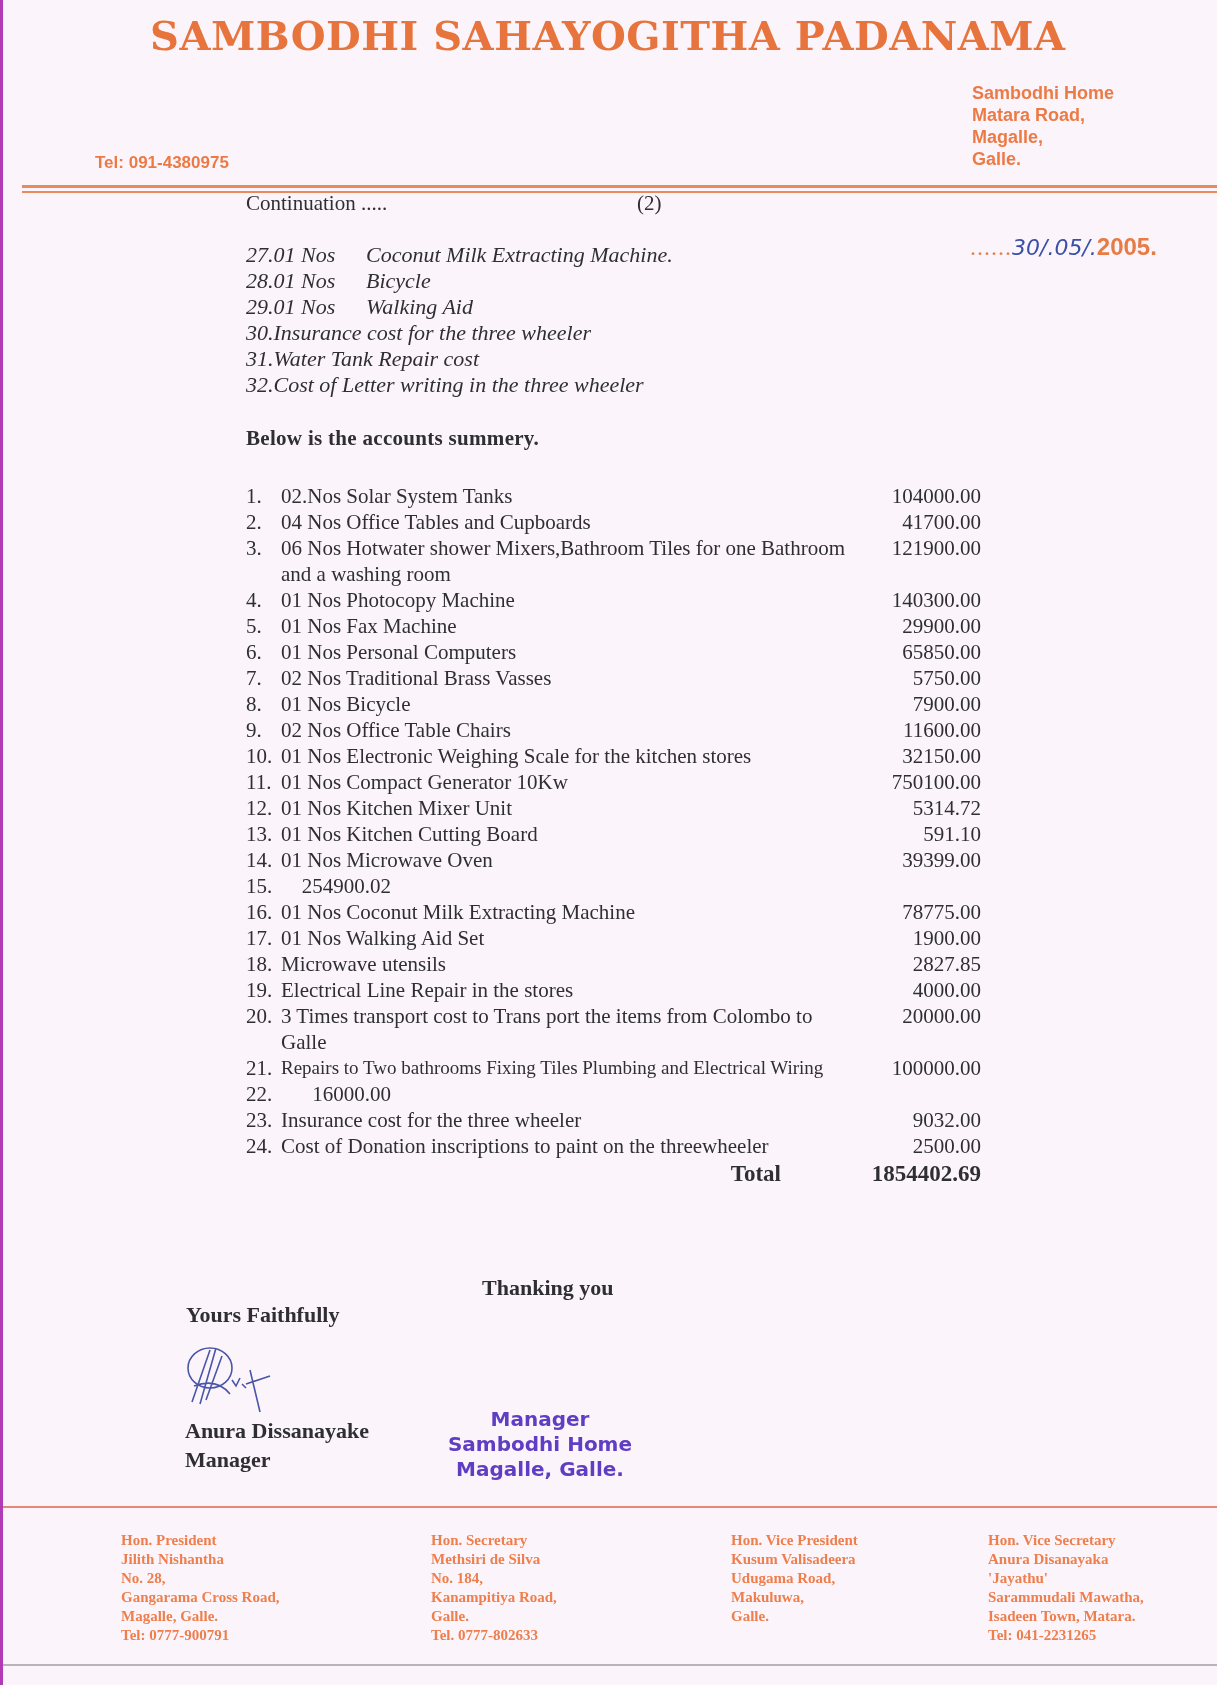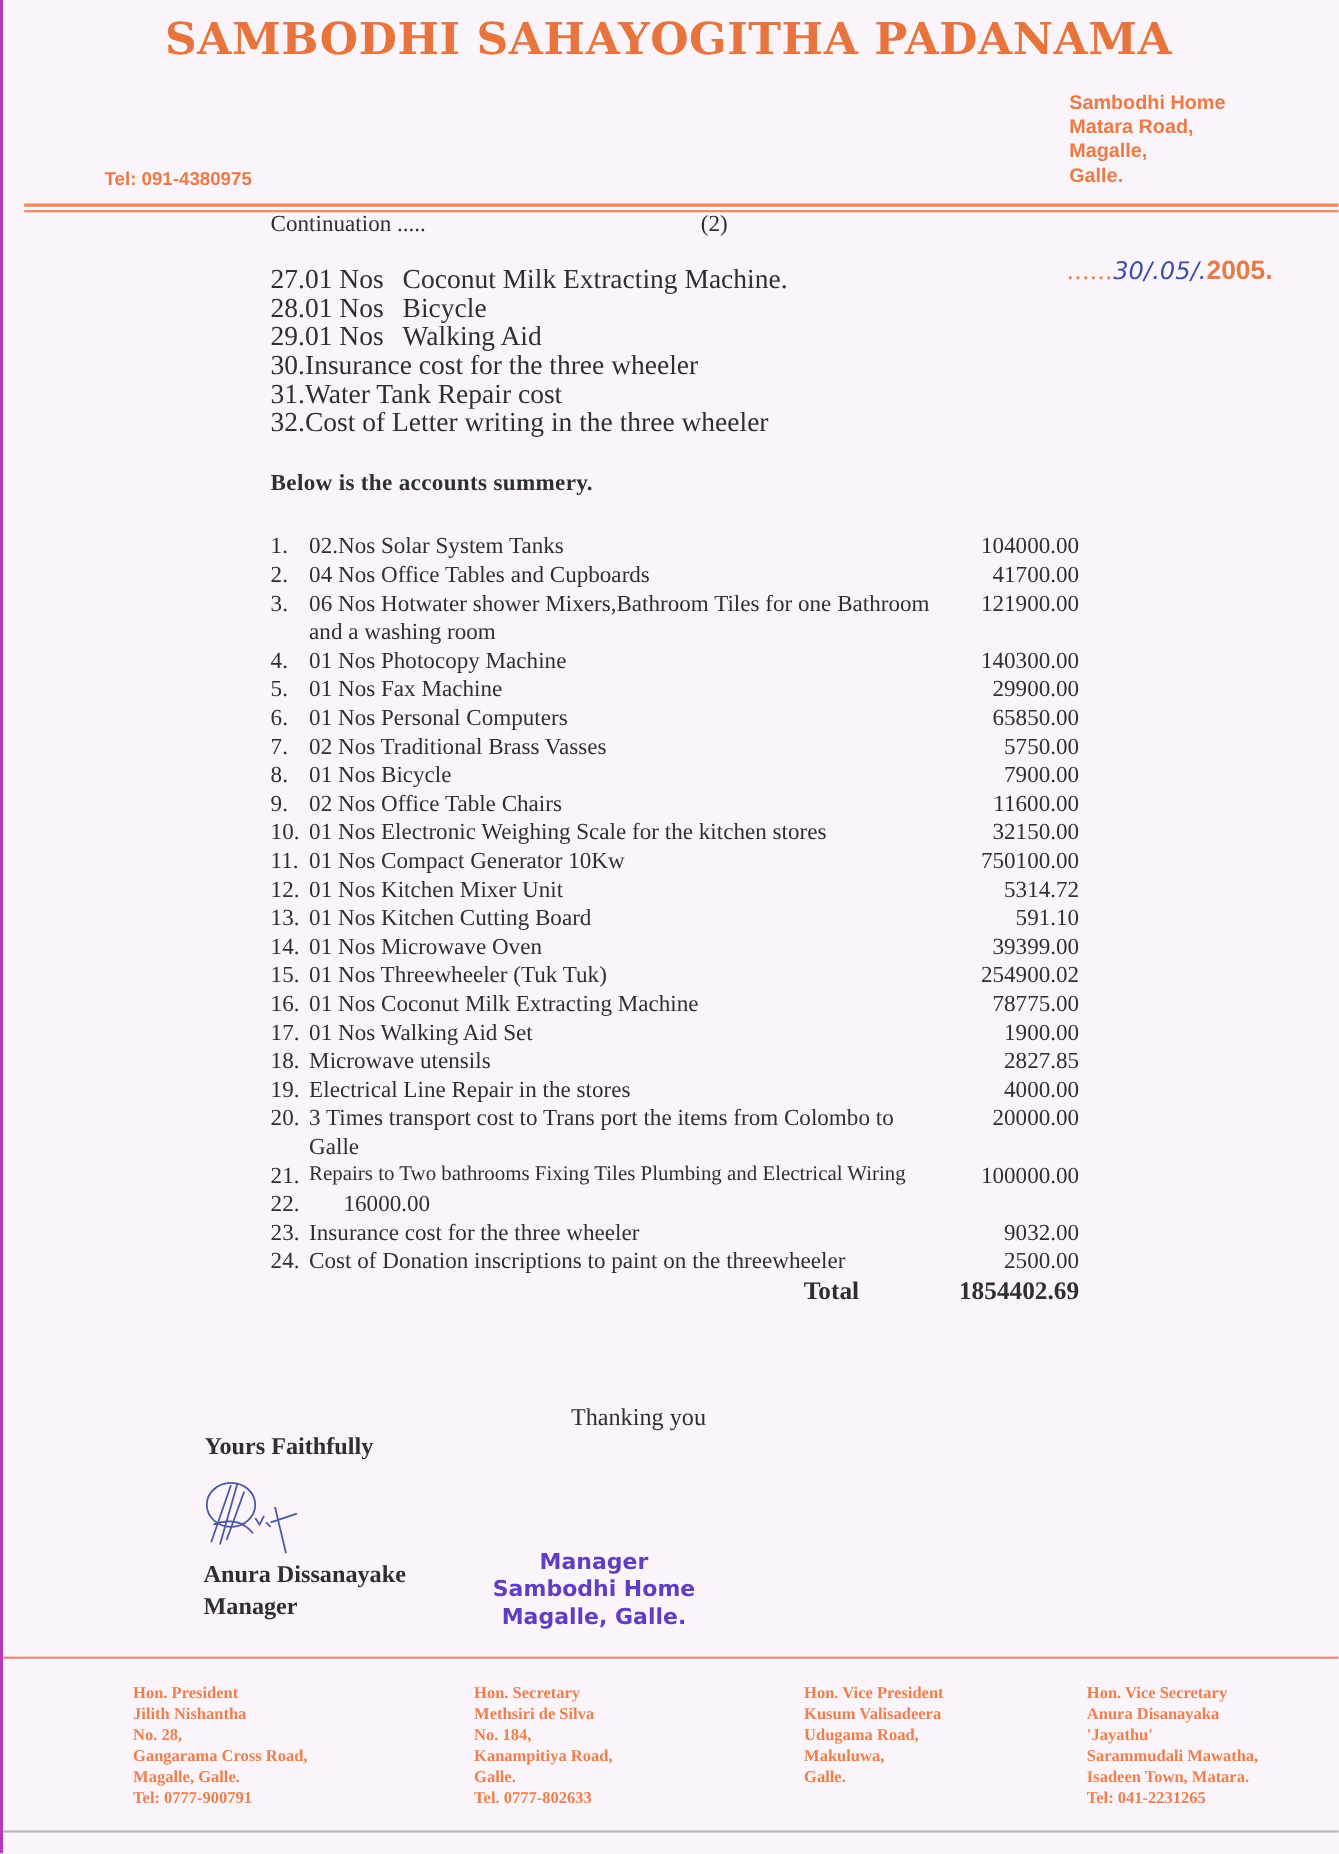--- a/index.html
+++ b/index.html
@@ -14,36 +14,36 @@
   .rule-top1 { position: absolute; left: 22px; top: 185px; width: 1195px; height: 3px; background: #e88a5c; }
   .rule-top2 { position: absolute; left: 22px; top: 191px; width: 1195px; height: 2px; background: #e88a5c; }
 
   .cont { position: absolute; left: 246px; top: 191px; font-size: 21px; }
   .pageno { position: absolute; left: 637px; top: 191px; font-size: 21px; }
   .date { position: absolute; left: 970px; top: 233px; font-size: 24px; }
   .date .dots { color: #e77b45; letter-spacing: 1px; }
   .date .hand { color: #3a4fa8; font-family: "DejaVu Sans", sans-serif; font-style: italic; font-size: 22px; }
   .date .yr { color: #e77b45; font-family: "Liberation Sans", sans-serif; font-weight: bold; }
 
-  .prelist { position: absolute; left: 246px; top: 242px; font-size: 25px; line-height: 26px; }
+  .prelist { position: absolute; left: 246px; top: 242px; font-size: 22px; line-height: 26px; font-style: italic; }
   .prelist .num { display: inline-block; width: 120px; }
 
   .summary-heading { position: absolute; left: 246px; top: 426px; font-size: 21px; font-weight: bold; letter-spacing: 0.3px; }
 
   .acct { position: absolute; left: 246px; top: 483px; width: 735px; font-size: 21px; }
   .row { display: flex; line-height: 26px; }
   .row .idx { width: 35px; flex: none; }
   .row .desc { flex: 1; padding-right: 10px; }
   .row .amt { width: 110px; flex: none; text-align: right; }
   .row.small .desc { font-size: 19px; }
   .total-row { display: flex; font-weight: bold; font-size: 23px; line-height: 30px; }
   .total-row .desc { flex: 1; text-align: right; padding-left: 0; padding-right: 70px; }
   .total-row .amt { width: 130px; text-align: right; }
 
-  .thanks { position: absolute; left: 482px; top: 1275px; font-size: 22px; font-weight: normal; margin-left: 37px; }
+  .thanks { position: absolute; left: 482px; top: 1275px; font-size: 22px; font-weight: bold; }
   .yours { position: absolute; left: 186px; top: 1302px; font-size: 22px; font-weight: bold; }
   .signature { position: absolute; left: 180px; top: 1340px; width: 110px; height: 80px; }
   .signer-name { position: absolute; left: 185px; top: 1418px; font-size: 22px; font-weight: bold; }
   .signer-title { position: absolute; left: 185px; top: 1447px; font-size: 22px; font-weight: bold; }
   .stamp { position: absolute; left: 430px; top: 1407px; width: 220px; text-align: center; font-family: "DejaVu Sans", sans-serif; font-weight: bold; font-size: 20px; line-height: 25px; color: #5f3ec4; }
 
   .rule-bottom { position: absolute; left: 3px; top: 1506px; width: 1214px; height: 2px; background: #e4887a; }
   .officers { position: absolute; left: 121px; top: 1531px; width: 1070px; display: flex; }
   .officer { font-family: "Liberation Serif", serif; font-weight: bold; font-size: 15px; line-height: 19px; color: #ee7e4c; }
   .officer:nth-child(1) { width: 310px; }
@@ -152,21 +152,20 @@
       <span class="desc">01 Nos  Kitchen Cutting Board</span>
       <span class="amt">591.10</span>
     </div>
     <div class="row">
       <span class="idx">14.</span>
       <span class="desc">01 Nos  Microwave Oven</span>
       <span class="amt">39399.00</span>
     </div>
     <div class="row">
       <span class="idx">15.</span>
-      <span class="desc">01 Nos Threewheeler (Tuk Tuk)</span>
       <span class="amt">254900.02</span>
     </div>
     <div class="row">
       <span class="idx">16.</span>
       <span class="desc">01 Nos  Coconut Milk Extracting Machine</span>
       <span class="amt">78775.00</span>
     </div>
     <div class="row">
       <span class="idx">17.</span>
       <span class="desc">01 Nos Walking Aid Set</span>

